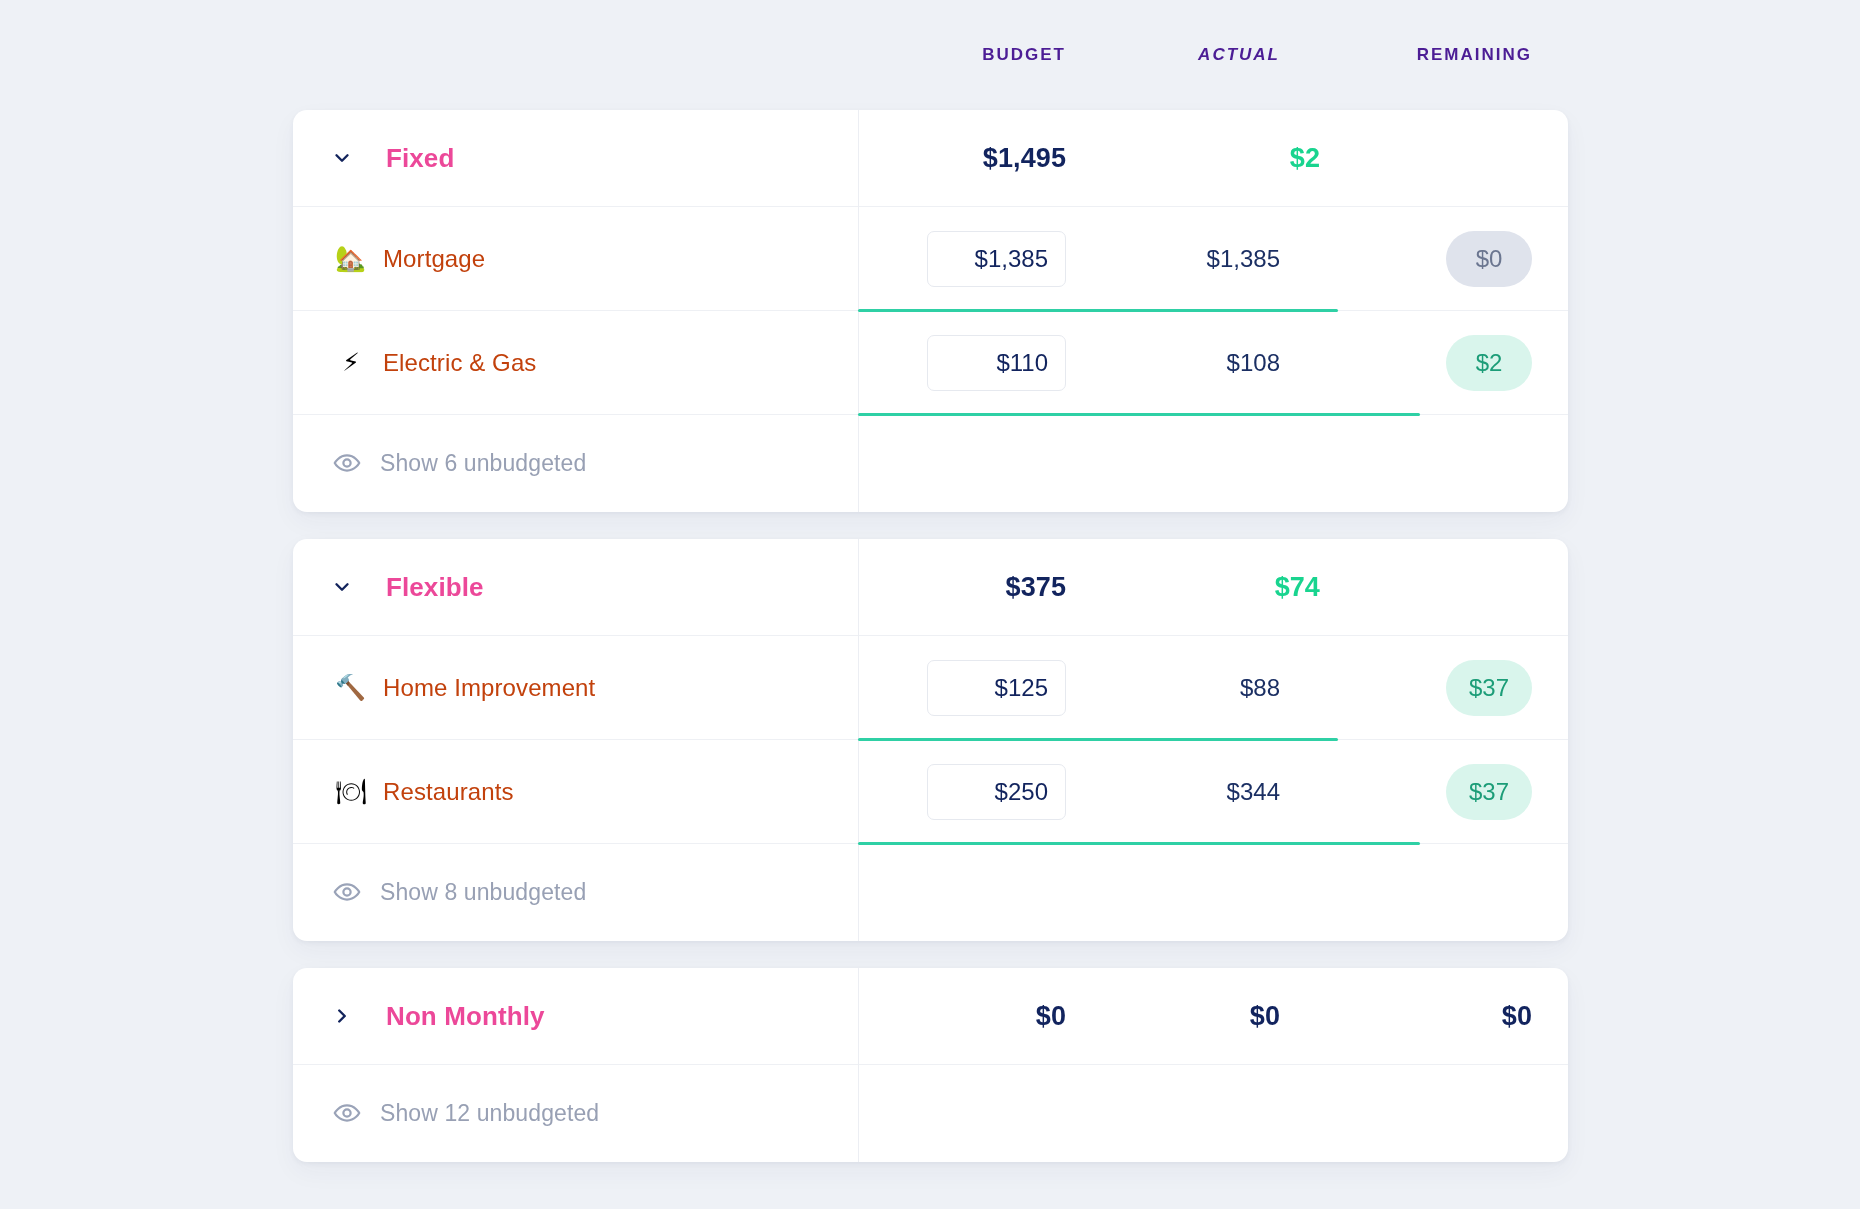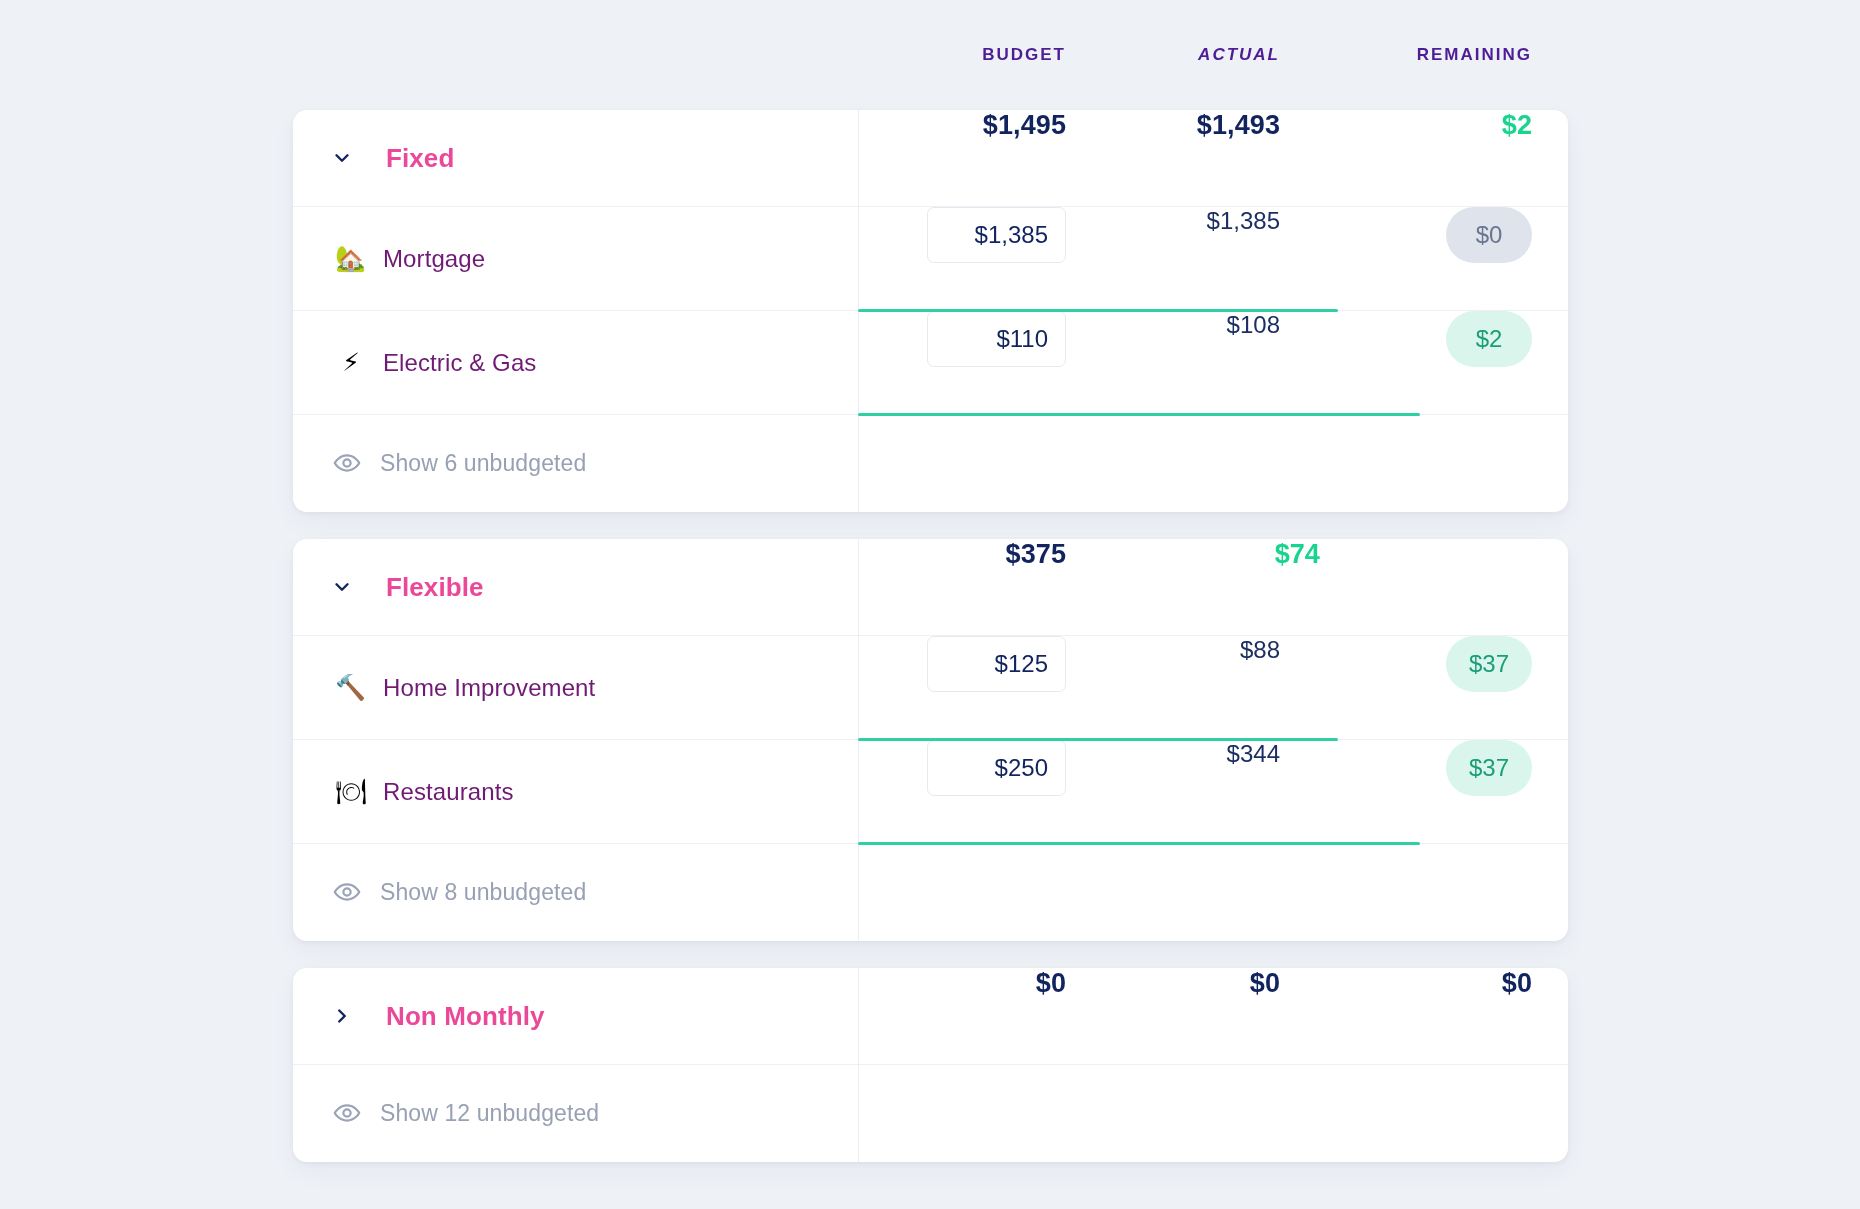--- a/index.html
+++ b/index.html
@@ -81,20 +81,21 @@
     width: 565px;
     display: flex;
     align-items: center;
     padding-left: 41px;
     height: 100%;
   }
 
   .cell {
     height: 100%;
     display: flex;
+    align-items: center;
     justify-content: flex-end;
   }
   .cell.budget    { width: 240px; padding-right: 32px; }
   .cell.actual    { width: 212px; padding-right: 30px; }
   .cell.remaining { width: 258px; padding-right: 36px; }
 
   
   .grp { height: 96px; }
   .grp .row-name { padding-left: 34px; }
 
@@ -130,21 +131,21 @@
   .cat-emoji {
     width: 34px;
     font-size: 25px;
     line-height: 1;
     flex: 0 0 auto;
     text-align: center;
     font-family: "DejaVu Sans", sans-serif;
   }
   .cat-name {
     font-size: 24px;
-    color: #701a75;
+    color: #c2410c;
     margin-left: 15px;
     letter-spacing: .1px;
   }
 
   .budget-input {
     width: 139px;
     height: 56px;
     border: 1px solid #e6e9ef;
     border-radius: 7px;
     background: #fff;
@@ -233,23 +234,20 @@
           <div class="chev">
             <svg width="22" height="22" viewBox="0 0 24 24" fill="none" stroke="currentColor" stroke-width="2.6" stroke-linecap="round" stroke-linejoin="round">
                 <polyline points="6 9 12 15 18 9"></polyline>
               </svg>
           </div>
           <div class="grp-title">Fixed</div>
         </div>
         <div class="cell budget">
             <span class="grp-num">$1,495</span>
           </div>
-        <div class="cell actual">
-            <span class="grp-num">$1,493</span>
-          </div>
         <div class="cell remaining">
             <span class="grp-num pos">$2</span>
           </div>
       </div>
 
       <div class="row">
         <div class="row-name">
           <span class="cat-emoji">🏡</span>
           <span class="cat-name">Mortgage</span>
         </div>

